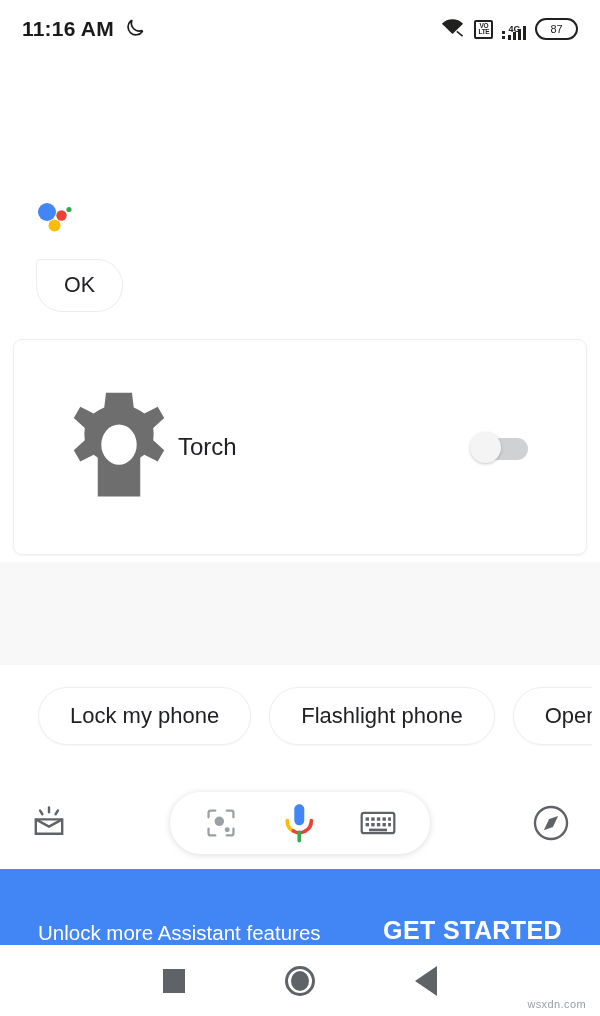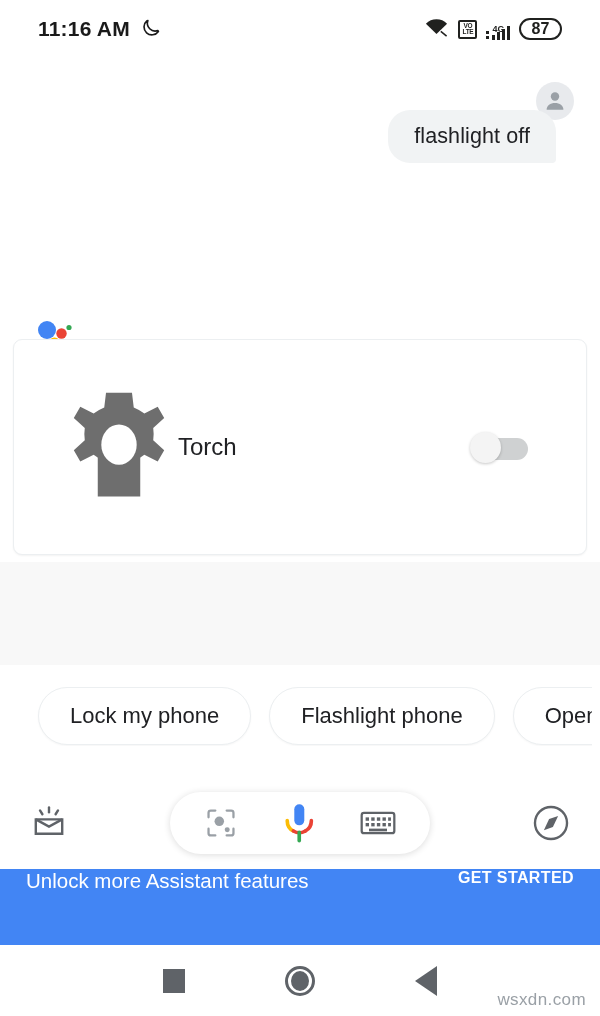--- a/index.html
+++ b/index.html
@@ -8,21 +8,21 @@
     background: #ffffff;
     font-family: "Liberation Sans", sans-serif;
     overflow: hidden;
   }
   .phone { position: relative; width: 600px; height: 1016px; background: #fff; }
 
   
   .statusbar {
     position: absolute; top: 0; left: 0; width: 600px; height: 58px;
     display: flex; align-items: center; justify-content: space-between;
-    padding: 0 38px;
+    padding: 0 22px;
   }
   .sb-left { display: flex; align-items: center; gap: 10px; }
   .sb-time { font-size: 21px; font-weight: bold; color: #1a1a1a; letter-spacing: .2px; }
   .sb-right { display: flex; align-items: center; gap: 9px; }
   .icon-moon { display: block; }
   .icon-wifi { display: block; }
   .volte-badge {
     width: 19px; height: 19px; border: 2px solid #20211f; border-radius: 2px;
     display: flex; flex-direction: column; align-items: center; justify-content: center;
     line-height: 1;
@@ -32,21 +32,21 @@
   .sig-wrap .g4 { position: absolute; top: -2px; left: 6px; font-size: 9px; font-weight: bold; color: #20211f; margin-top: 8px; }
   .sig-bar { width: 3.4px; background: #20211f; }
   .sig-bar.b1 { height: 5px; } .sig-bar.b2 { height: 8px; }
   .sig-bar.b3 { height: 11px; } .sig-bar.b4 { height: 14px; }
   .sig-dots { display: flex; flex-direction: column; justify-content: flex-end; height: 14px; margin-right: 1px; }
   .sig-dots i { display:block; width:3px; height:3px; background:#20211f; margin-bottom:1.5px; }
   .battery {
     width: 43px; height: 22px; border: 2px solid #20211f; border-radius: 11px;
     display: flex; align-items: center; justify-content: center;
   }
-  .battery span { font-size: 16px; font-weight: bold; color: #20211f; }
+  .battery span { font-size: 11px; font-weight: normal; color: #20211f; }
 
   
   .convo { position: absolute; top: 58px; left: 0; width: 600px; }
 
   .user-row { position: relative; height: 118px; }
   .avatar {
     position: absolute; right: 26px; top: 24px;
     width: 38px; height: 38px; border-radius: 50%; background: #e8eaed;
     display: flex; align-items: center; justify-content: center;
   }
@@ -116,45 +116,45 @@
   .pill {
     display: flex; align-items: center; gap: 44px;
     background: #fff; border-radius: 34px; height: 62px; padding: 0 34px;
     box-shadow: 0 1px 7px rgba(0,0,0,.14);
   }
   .act-ic { display: flex; align-items: center; justify-content: center; }
 
   
   .banner {
     position: absolute; left: 0; top: 869px; width: 600px; height: 76px;
-    background: #4285f4; display: flex; align-items: flex-start;
-    justify-content: space-between; padding: 0 26px;
+    background: #4285f4; display: flex; align-items: flex-end;
+    justify-content: space-between; padding: 0 38px;
   }
   .banner-text { color: #fff; font-size: 20.5px; }
-  .banner-cta { color: #fff; font-size: 16px; font-weight: bold; letter-spacing: .4px; }
+  .banner-cta { color: #fff; font-size: 25px; font-weight: bold; letter-spacing: .4px; }
 
   
   .navbar {
     position: absolute; left: 0; top: 945px; width: 600px; height: 71px;
     background: #fff; display: flex; align-items: center; justify-content: center;
     gap: 100px;
   }
   .nav-sq { width: 22px; height: 24px; background: #5f6368; }
   .nav-home {
     width: 30px; height: 30px; border-radius: 50%;
     border: 3px solid #5f6368; display: flex; align-items: center; justify-content: center;
   }
   .nav-home i { width: 18px; height: 20px; border-radius: 50%; background: #5f6368; display:block; }
   .nav-back {
     width: 0; height: 0; border-top: 15px solid transparent;
     border-bottom: 15px solid transparent; border-right: 22px solid #5f6368;
   }
   .watermark {
     position: absolute; right: 14px; bottom: 6px;
-    font-size: 17px; color: #9aa0a6; letter-spacing: .4px;
+    font-size: 11px; color: #9aa0a6; letter-spacing: .4px;
   }
 </style>
 </head>
 <body>
 
 <div class="phone">
 
   <div class="statusbar">
     <div class="sb-left">
       <div class="sb-time">11:16 AM</div>
@@ -187,29 +187,20 @@
           <span class="sig-bar b4"></span>
       </span>
       <span class="battery">
         <span>87</span>
       </span>
     </div>
   </div>
 
   <div class="convo">
 
-    <div class="user-row">
-      <div class="avatar">
-        <svg width="28" height="28" viewBox="0 0 24 24">
-          <circle cx="12" cy="8.2" r="3.6" fill="#9aa0a6"></circle>
-          <path d="M4.8 19.5c0-3.7 3.2-5.8 7.2-5.8s7.2 2.1 7.2 5.8z" fill="#9aa0a6"></path>
-        </svg>
-      </div>
-      <div class="bubble-user">flashlight off</div>
-    </div>
 
     <div class="assist-row">
       <span class="g-logo">
         <svg width="38" height="30" viewBox="0 0 38 30">
           <circle cx="11" cy="9" r="9" fill="#4285f4"></circle>
           <circle cx="25.5" cy="12.5" r="5.2" fill="#ea4335"></circle>
           <circle cx="18.5" cy="22.5" r="6" fill="#fbbc05"></circle>
           <circle cx="33" cy="6.5" r="2.6" fill="#34a853"></circle>
         </svg>
       </span>

